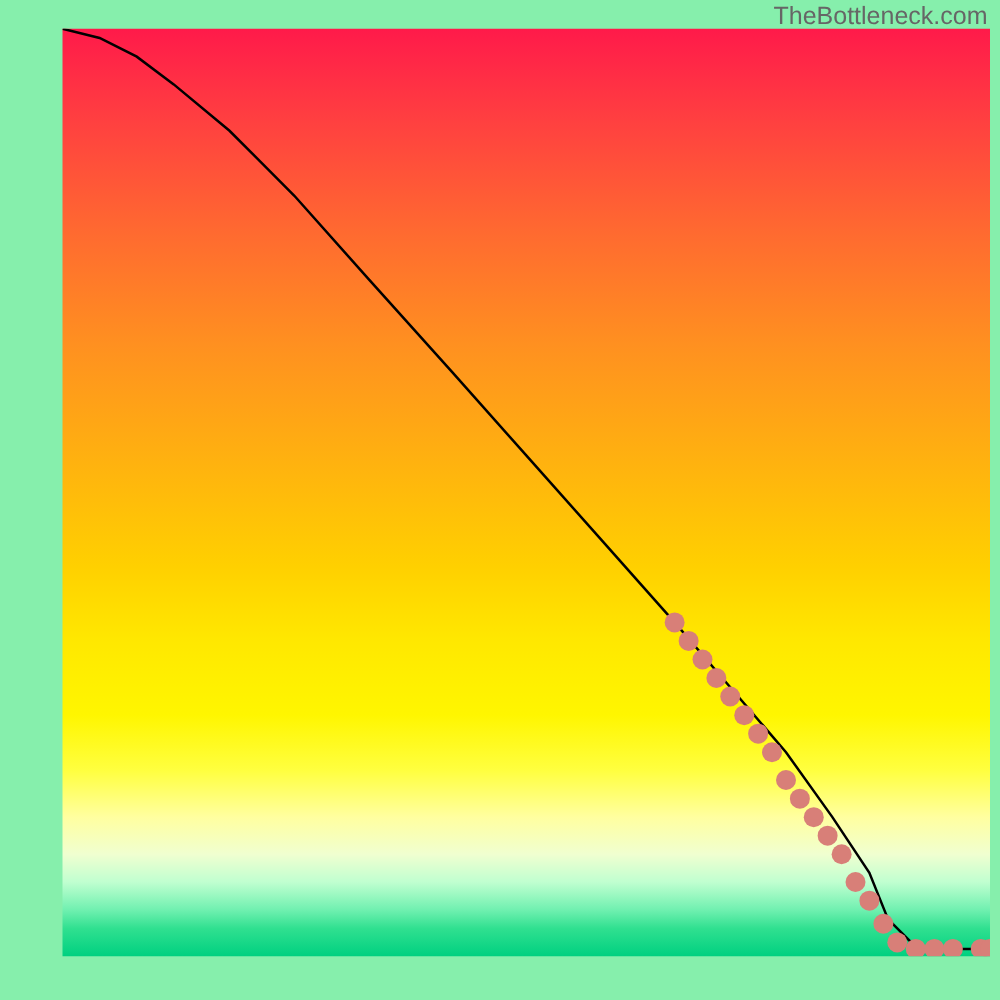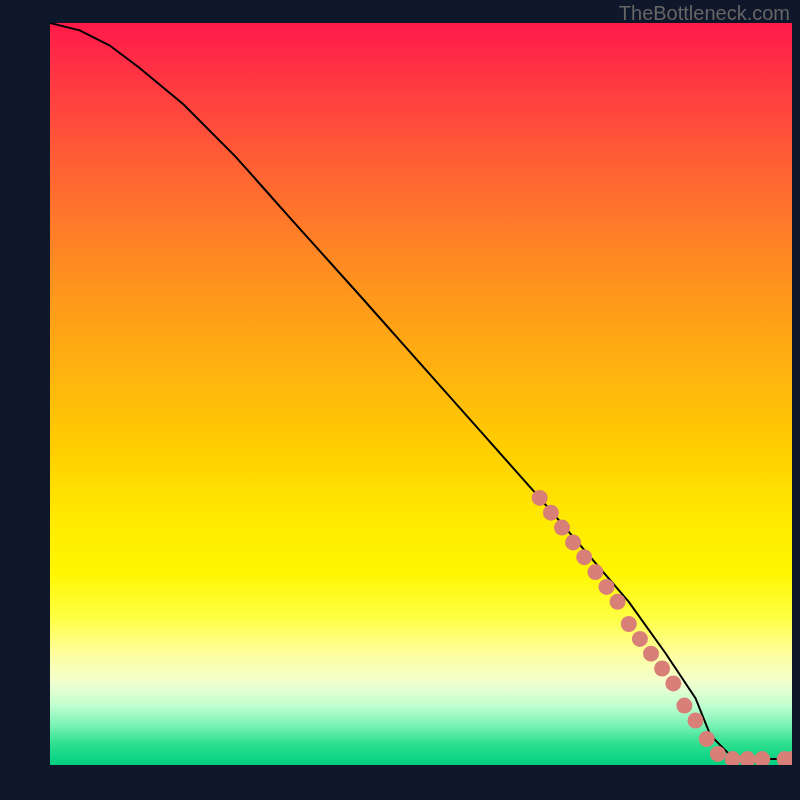--- a/index.html
+++ b/index.html
@@ -8,21 +8,21 @@
     background: #000;
     width: 800px;
     height: 800px;
     overflow: hidden;
     font-family: Arial, sans-serif;
   }
   .container {
     width: 800px;
     height: 800px;
     position: relative;
-    background: #0f172a;
+    background: #86efac;
   }
   .plot-area {
     position: absolute;
     left: 50px;
     top: 23px;
     width: 742px;
     height: 742px;
     background: linear-gradient(to bottom,
       #ff1a4a 0%,
       #ff4040 10%,

